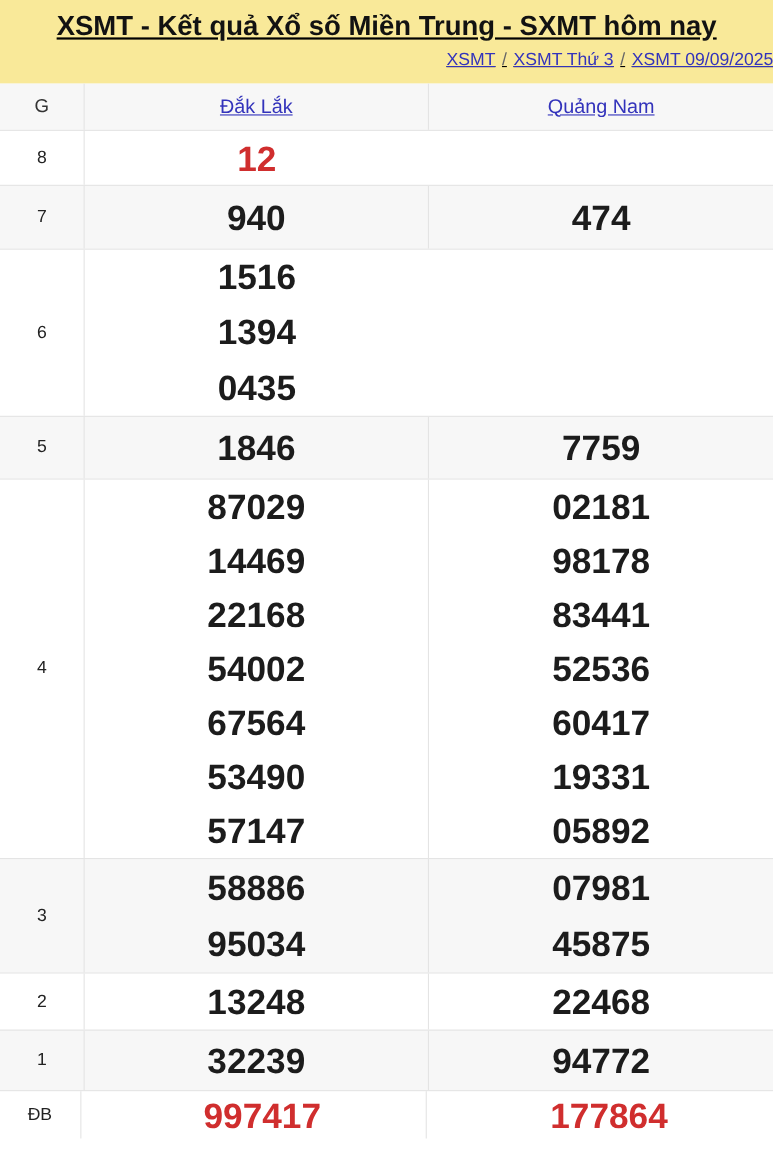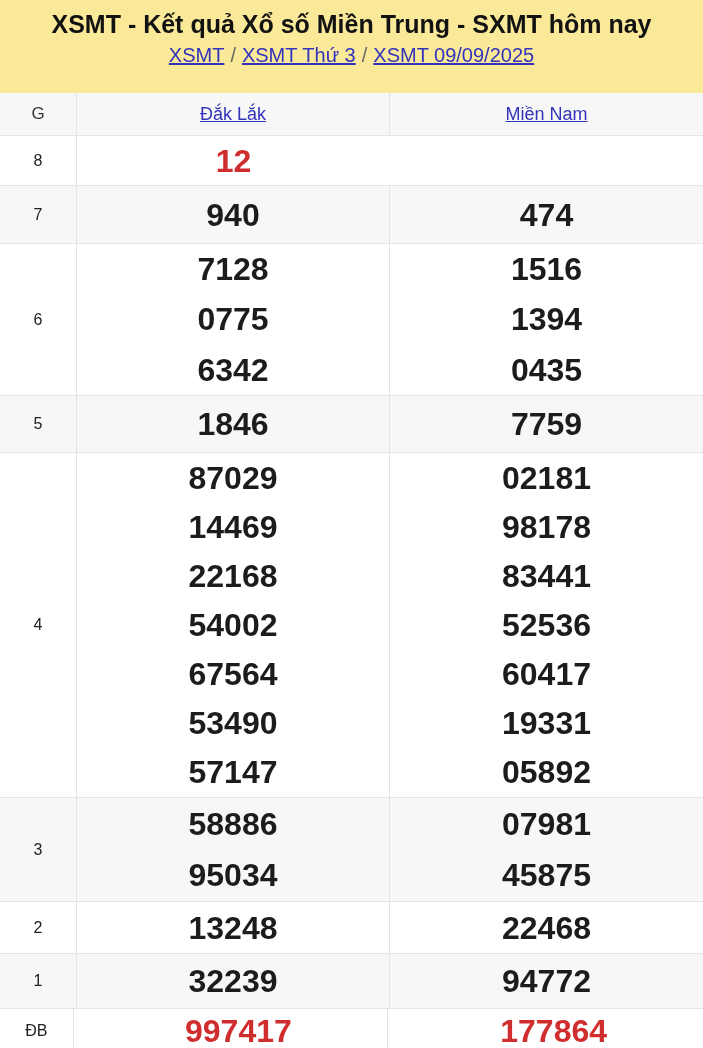--- a/index.html
+++ b/index.html
@@ -7,24 +7,24 @@
     --link-blue:#3333BB;
     --header-yellow:#F9E999;
     --row-alt:#F7F7F7;
     --border:#E4E4E4;
     --text-dark:#1C1C1C;
   }
   *{box-sizing:border-box;margin:0;padding:0;}
   html,body{width:703px;height:1048px;overflow:hidden;background:#fff;
     font-family:"Liberation Sans", sans-serif;}
   
-  .page-header{background:var(--header-yellow);height:93px;text-align:center;
-    padding-top:9px;}
+  .page-header{background:var(--header-yellow);height:76px;text-align:center;
+    padding-top:9px;text-decoration:underline;}
   .page-title{font-size:25px;font-weight:bold;color:#121212;line-height:30px;}
-  .breadcrumb{margin-top:6px;font-size:20px;color:#555;line-height:20px;}
+  .breadcrumb{margin-top:6px;font-size:16px;color:#555;line-height:20px;text-align:right;}
   .breadcrumb a{color:var(--link-blue);text-decoration:underline;cursor:pointer;}
   .crumb-sep{color:#666;margin:0 6px;}
   
   .results-table{width:703px;}
   .t-row{display:flex;width:100%;}
   .t-row + .t-row{border-top:1px solid var(--border);}
   .cell{display:flex;flex-direction:column;justify-content:center;}
   .cell-g{width:77px;border-right:1px solid var(--border);align-items:center;
     font-size:16px;color:#222;}
   .cell-v{width:313px;align-items:center;}
@@ -58,21 +58,21 @@
 
   <div class="t-row hdr">
     <div class="cell cell-g">G</div>
     <div class="cell cell-v first">
       <span class="province">
           <a>Đắk Lắk</a>
         </span>
     </div>
     <div class="cell cell-v">
       <span class="province">
-          <a>Miền Nam</a>
+          <a>Quảng Nam</a>
         </span>
     </div>
   </div>
 
   <div class="t-row h50 red">
     <div class="cell cell-g">8</div>
     <div class="cell cell-v">
       <span class="num">12</span>
     </div>
   </div>
@@ -82,25 +82,20 @@
     <div class="cell cell-v first">
       <span class="num">940</span>
     </div>
     <div class="cell cell-v">
       <span class="num">474</span>
     </div>
   </div>
 
   <div class="t-row h152">
     <div class="cell cell-g">6</div>
-    <div class="cell cell-v first">
-      <span class="num">7128</span>
-      <span class="num">0775</span>
-      <span class="num">6342</span>
-    </div>
     <div class="cell cell-v">
       <span class="num">1516</span>
       <span class="num">1394</span>
       <span class="num">0435</span>
     </div>
   </div>
 
   <div class="t-row h57 alt">
     <div class="cell cell-g">5</div>
     <div class="cell cell-v first">

